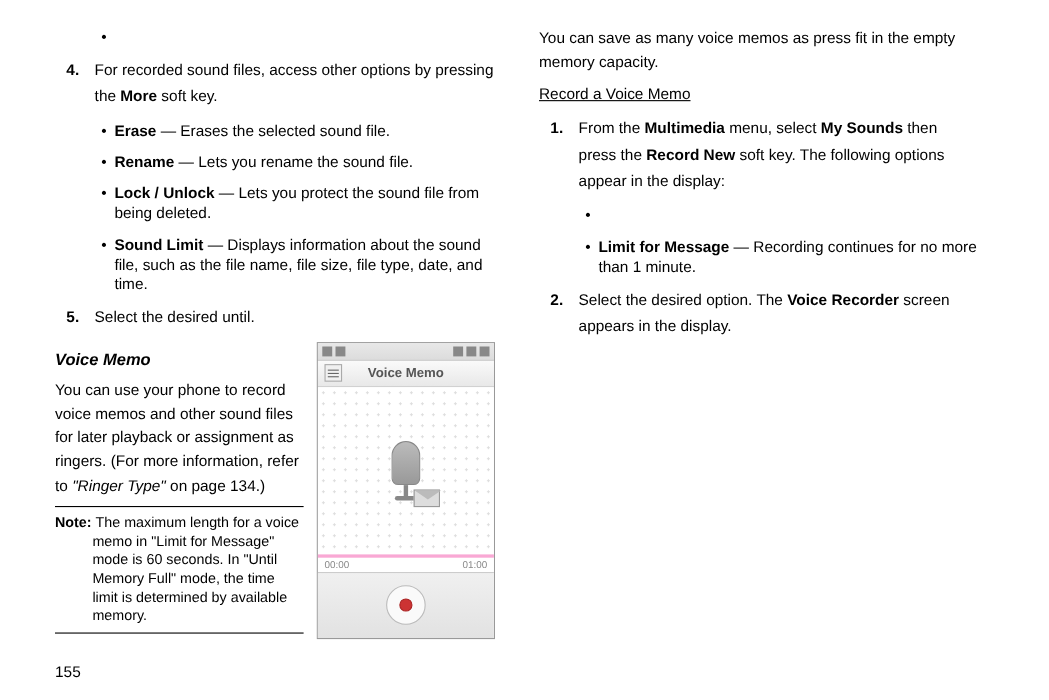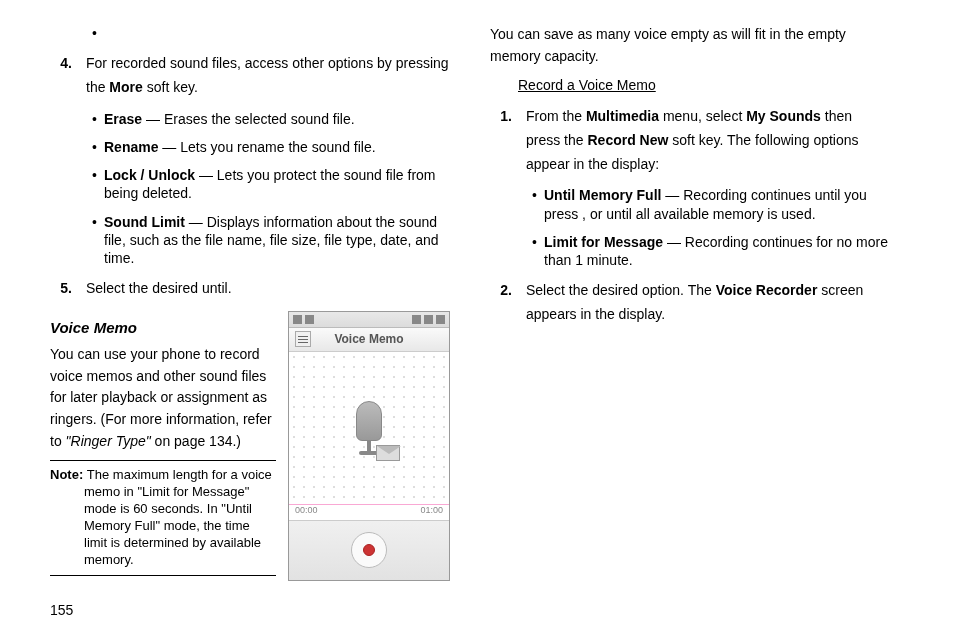--- a/index.html
+++ b/index.html
@@ -62,21 +62,21 @@
       border-top: 1px solid #000;
       border-bottom: 1px solid #000;
       padding: 6px 0;
       margin-top: 6px;
       font-stretch: condensed;
       line-height: 1.3;
       font-size: 13px;
     }
     .note-block .note-label { font-weight: bold; }
     .note-body { padding-left: 34px; }
-    .underline { text-decoration: underline; margin-left: 28px; }
+    .underline { text-decoration: underline; }
     .ref-italic { font-style: italic; }
     .page-num {
       position: absolute;
       bottom: 18px;
       left: 50px;
       font-size: 14px;
     }
     b { font-weight: bold; }
     .left-lower {
       display: flex;
@@ -165,24 +165,24 @@
       position:absolute; right:-18px; bottom:-6px;
       width:24px; height:16px; background:#ddd; border:1px solid #999;
     }
     .envelope::before {
       content:''; position:absolute; left:0; top:0; right:0;
       border-left:12px solid transparent; border-right:12px solid transparent;
       border-top:8px solid #bbb;
     }
     .time-strip {
       height:16px;
-      display:flex; justify-content:space-between; align-items:flex-start;
+      display:flex; justify-content:space-between; align-items:center;
       padding:0 6px;
       font-size:9px; color:#888;
-      border-top:1px solid #f9a8d4;
+      border-top:3px solid #f9a8d4;
     }
     .btn-area {
       height:60px;
       background: linear-gradient(#f0f0f0,#e2e2e2);
       border-top:1px solid #ccc;
       display:flex; align-items:center; justify-content:center;
     }
     .rec-btn {
       width:36px; height:36px; border-radius:50%;
       background:#fafafa; border:1px solid #bbb;
@@ -283,33 +283,32 @@
               <div class="rec-dot"></div>
             </div>
           </div>
         </div>
       </div>
     </div>
 
   </div>
 
   <div class="col col-right">
-    <p class="para">You can save as many voice empty as will fit in the empty memory capacity.</p>
+    <p class="para">You can save as many voice memos as press fit in the empty memory capacity.</p>
     <p class="para underline" style="margin-top:6px">Record a Voice Memo</p>
 
     <div class="num-item">
       <span class="num">1.</span>
       <span class="content">
         <span>From the </span><b>Multimedia</b><span> menu, select </span><b>My Sounds</b><span> then press the </span><b>Record New</b><span> soft key. The following options appear in the display:</span>
       </span>
     </div>
 
     <div class="bullet-item bullet-tight">
       <span class="dot">•</span>
-      <span class="content"><b>Until Memory Full</b><span> — Recording continues until you press , or until all available memory is used.</span></span>
     </div>
     <div class="bullet-item bullet-tight">
       <span class="dot">•</span>
       <span class="content"><b>Limit for Message</b><span> — Recording continues for no more than 1 minute.</span></span>
     </div>
 
     <div class="num-item">
       <span class="num">2.</span>
       <span class="content">
         <span>Select the desired option. The </span><b>Voice Recorder</b><span> screen appears in the display.</span>

